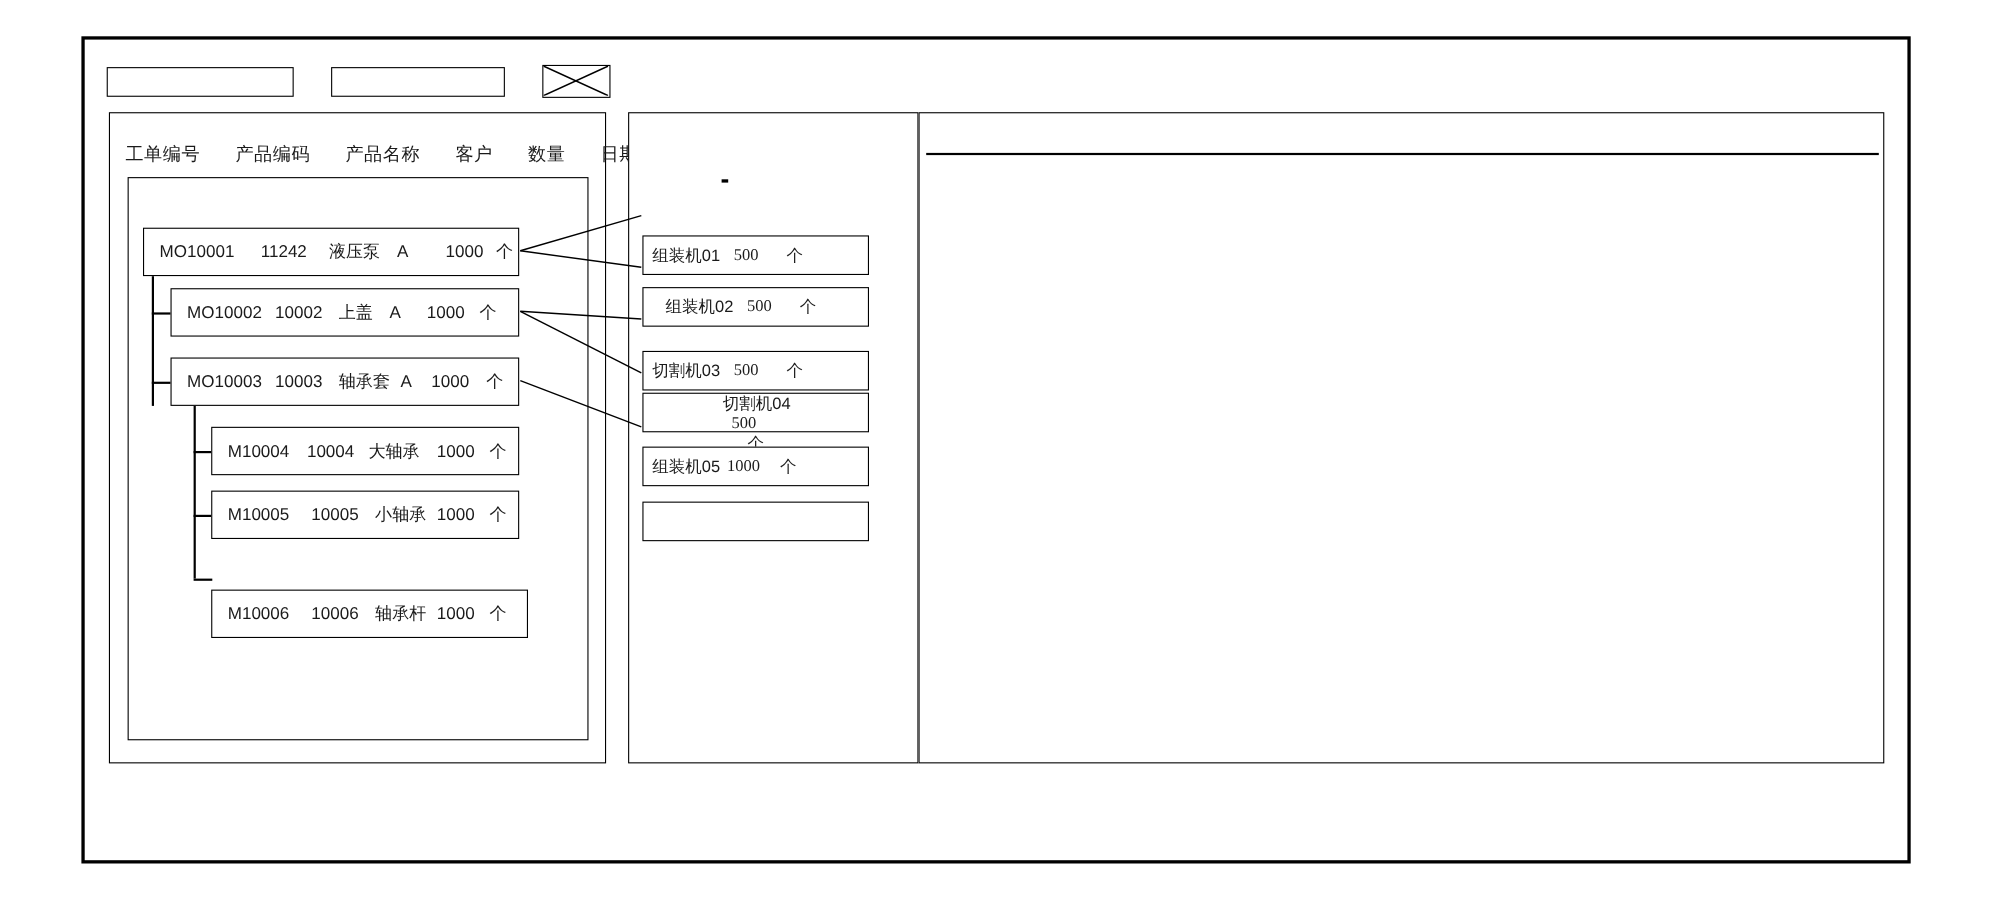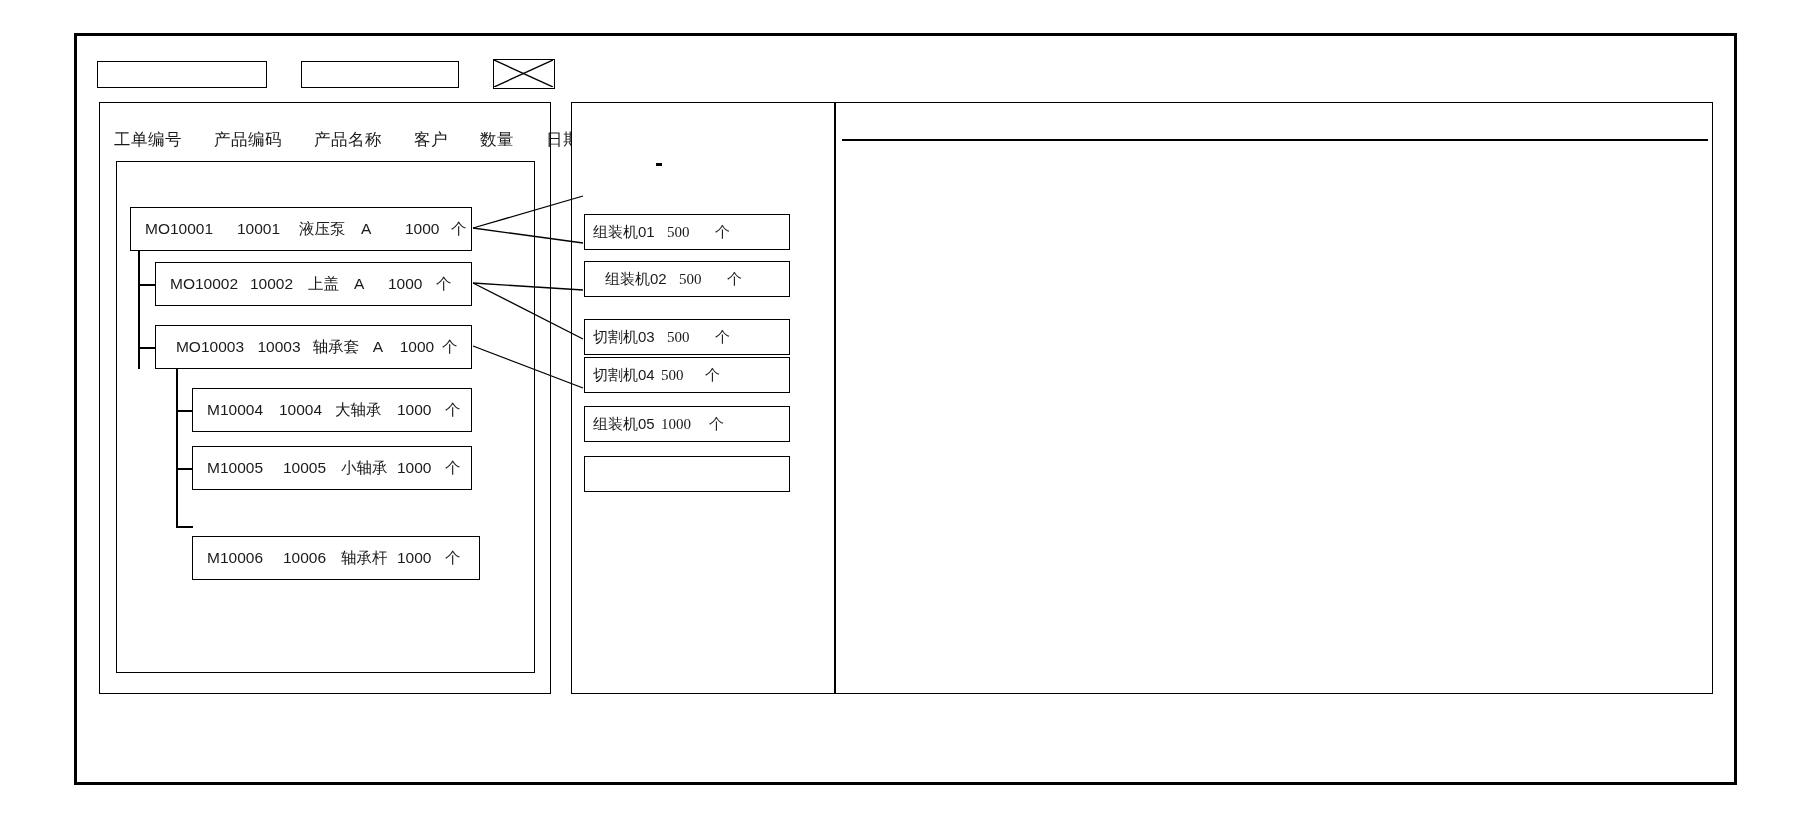--- a/index.html
+++ b/index.html
@@ -104,21 +104,21 @@
     display: flex;
     align-items: baseline;
     padding-left: 14px;
     gap: 0px;
   }
   .tree-node .c { display: inline-block; }
 
   
   #node-0 { left: 30px;  top: 104px; width: 342px; }
   #node-1 { left: 55px;  top: 159px; width: 317px; }
-  #node-2 { left: 55px;  top: 222px; width: 317px; text-align: center; }
+  #node-2 { left: 55px;  top: 222px; width: 317px; }
   #node-3 { left: 92px;  top: 285px; width: 280px; }
   #node-4 { left: 92px;  top: 343px; width: 280px; }
   #node-5 { left: 92px;  top: 401px; width: 288px; margin-top: 32px; }
 
   
   .conn-v, .conn-h {
     position: absolute;
     background: #000000;
   }
   .conn-v { width: 1.6px; }
@@ -145,21 +145,21 @@
     align-items: center;
     font-size: 15px;
     white-space: nowrap;
   }
   .machine-card .m-name { padding-left: 8px; display: inline-block; }
   .machine-card .m-qty  { display: inline-block; font-family: Liberation Serif, serif; }
   .machine-card .m-unit { display: inline-block; }
   #mcard-0 { top: 111px; }
   #mcard-1 { top: 158px; padding-left: 12px; }
   #mcard-2 { top: 216px; }
-  #mcard-3 { top: 254px; }
+  #mcard-3 { top: 254px; flex-direction: column; }
   #mcard-4 { top: 303px; }
   #mcard-empty { top: 353px; }
 
   
   #right-header-rule {
     position: absolute;
     left: 6px;
     top: 36px;
     width: 866px;
     height: 1.6px;
@@ -210,21 +210,21 @@
     <div class="conn-h" style="left:38px; top:244px; width:18px;"></div>
 
     <div class="conn-v" style="left:76px; top:266px; height:157px;"></div>
     <div class="conn-h" style="left:76px; top:307px; width:17px;"></div>
     <div class="conn-h" style="left:76px; top:365px; width:17px;"></div>
     <div class="conn-h" style="left:76px; top:423px; width:17px;"></div>
 
     <div id="node-0" class="tree-node">
       <div class="cells">
         <span class="c" style="width:92px">MO10001</span>
-        <span class="c" style="width:62px">10001</span>
+        <span class="c" style="width:62px">11242</span>
         <span class="c" style="width:62px">液压泵</span>
         <span class="c" style="width:44px">A</span>
         <span class="c" style="width:46px">1000</span>
         <span class="c">个</span>
       </div>
     </div>
 
     <div id="node-1" class="tree-node">
       <div class="cells">
         <span class="c" style="width:80px">MO10002</span>

